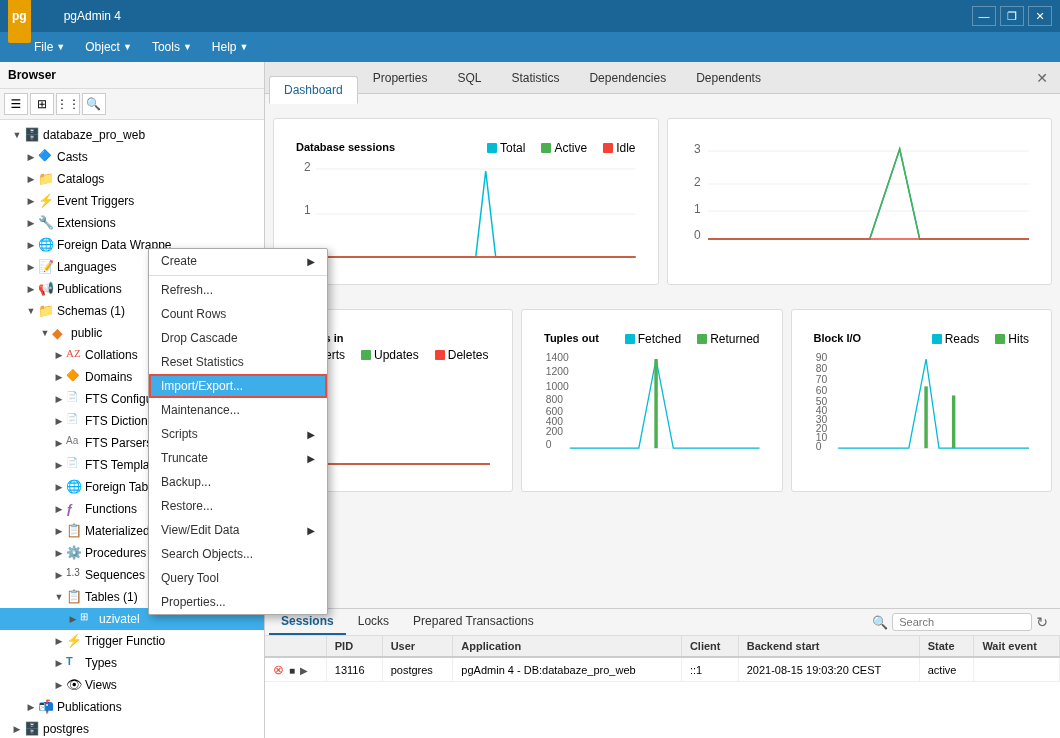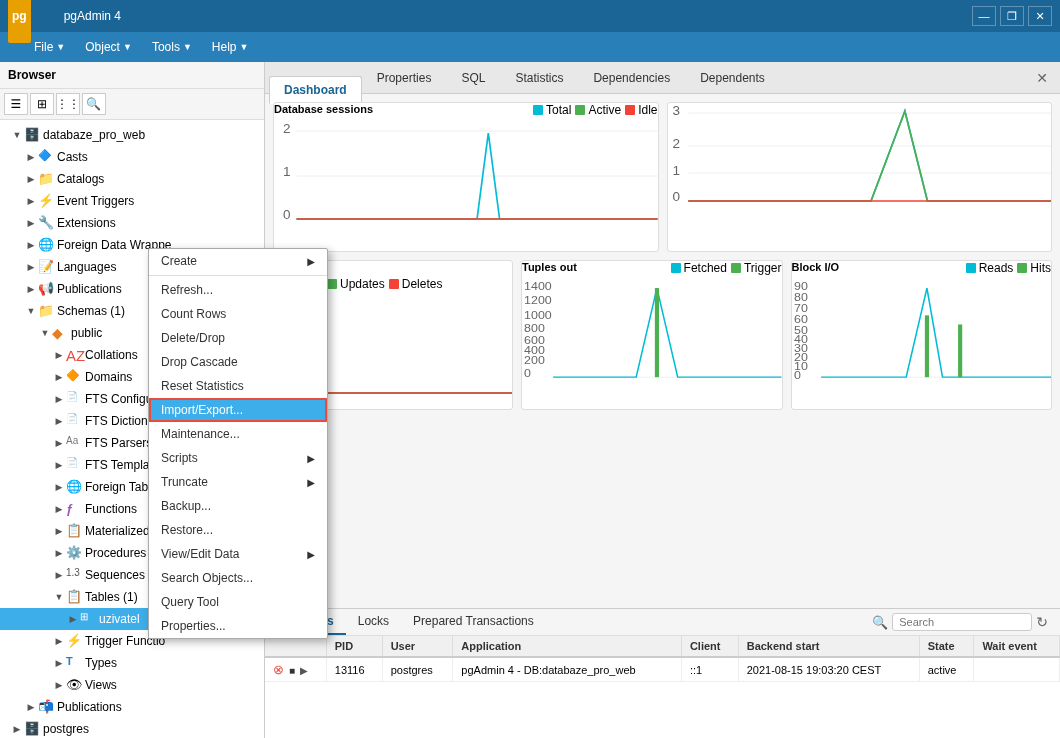--- a/index.html
+++ b/index.html
@@ -141,21 +141,21 @@
       border-radius: 3px 3px 0 0;
       font-size: 12px;
       color: #333;
       border: 1px solid transparent;
       margin-bottom: -1px;
     }
     .tab.active {
       background: white;
       border-color: #ccc;
       border-bottom-color: white;
-      font-weight: bold;
+      font-weight: normal;
       color: #1a6496;
       margin-top: 24px;
     }
     .tab-close {
       margin-left: auto;
       padding: 4px 8px;
       cursor: pointer;
       font-size: 14px;
       color: #666;
     }
@@ -171,31 +171,32 @@
     }
     .chart-row {
       display: flex;
       gap: 8px;
     }
     .chart-panel {
       background: white;
       border: 1px solid #ddd;
       border-radius: 3px;
       flex: 1;
-      padding: 0;
+      padding: 22px;
       min-height: 150px;
+      margin-top: 16px;
     }
     .chart-title {
       font-weight: bold;
       font-size: 11px;
       margin-bottom: 4px;
     }
     .chart-legend {
       display: flex;
-      gap: 4px;
+      gap: 16px;
       font-size: 10px;
       margin-bottom: 4px;
     }
     .legend-item { display: flex; align-items: center; gap: 3px; }
     .legend-dot { width: 10px; height: 10px; border-radius: 1px; }
 
     
     .bottom-panel {
       background: white;
       border-top: 1px solid #ccc;
@@ -382,21 +383,21 @@
           <span class="tree-icon">📁</span>
           <span class="tree-label">Schemas (1)</span>
         </div>
         <div class="tree-item indent-3">
           <span class="tree-toggle">▼</span>
           <span class="tree-icon" style="color:#e67e22; font-size:14px;">◆</span>
           <span class="tree-label">public</span>
         </div>
         <div class="tree-item indent-4">
           <span class="tree-toggle">▶</span>
-          <span class="tree-icon" style="font-size:15px; color:#e74c3c;">AZ</span>
+          <span class="tree-icon" style="font-size:11px; color:#e74c3c;font-family:Liberation Serif, serif;">AZ</span>
           <span class="tree-label">Collations</span>
         </div>
         <div class="tree-item indent-4">
           <span class="tree-toggle">▶</span>
           <span class="tree-icon" style="font-size:11px;">🔶</span>
           <span class="tree-label">Domains</span>
         </div>
         <div class="tree-item indent-4">
           <span class="tree-toggle">▶</span>
           <span class="tree-icon" style="font-size:10px;">📄</span>
@@ -584,21 +585,21 @@
           <div class="chart-panel">
             <div style="display:flex; justify-content:space-between;">
               <div class="chart-title">Tuples out</div>
               <div class="chart-legend">
                 <div class="legend-item">
                     <div class="legend-dot" style="background:#00bcd4;"></div>
                     <span>Fetched</span>
                   </div>
                 <div class="legend-item">
                     <div class="legend-dot" style="background:#4caf50;"></div>
-                    <span>Trigger</span>
+                    <span>Returned</span>
                   </div>
               </div>
             </div>
             <svg class="chart-svg" viewBox="0 0 250 110" preserveAspectRatio="none">
               <text x="2" y="12" font-size="8" fill="#666">1400</text>
               <text x="2" y="28" font-size="8" fill="#666">1200</text>
               <text x="2" y="44" font-size="8" fill="#666">1000</text>
               <text x="2" y="58" font-size="8" fill="#666">800</text>
               <text x="2" y="72" font-size="8" fill="#666">600</text>
               <text x="2" y="82" font-size="8" fill="#666">400</text>
@@ -701,23 +702,20 @@
         <span class="ctx-arrow">▶</span>
       </div>
       <div class="ctx-divider"></div>
       <div class="ctx-item">
         <span>Refresh...</span>
       </div>
       <div class="ctx-item">
         <span>Count Rows</span>
       </div>
       <div class="ctx-item">
-        <span>Delete/Drop</span>
-      </div>
-      <div class="ctx-item">
         <span>Drop Cascade</span>
       </div>
       <div class="ctx-item">
         <span>Reset Statistics</span>
       </div>
       <div class="ctx-item highlighted">
         <span>Import/Export...</span>
       </div>
       <div class="ctx-item">
         <span>Maintenance...</span>

